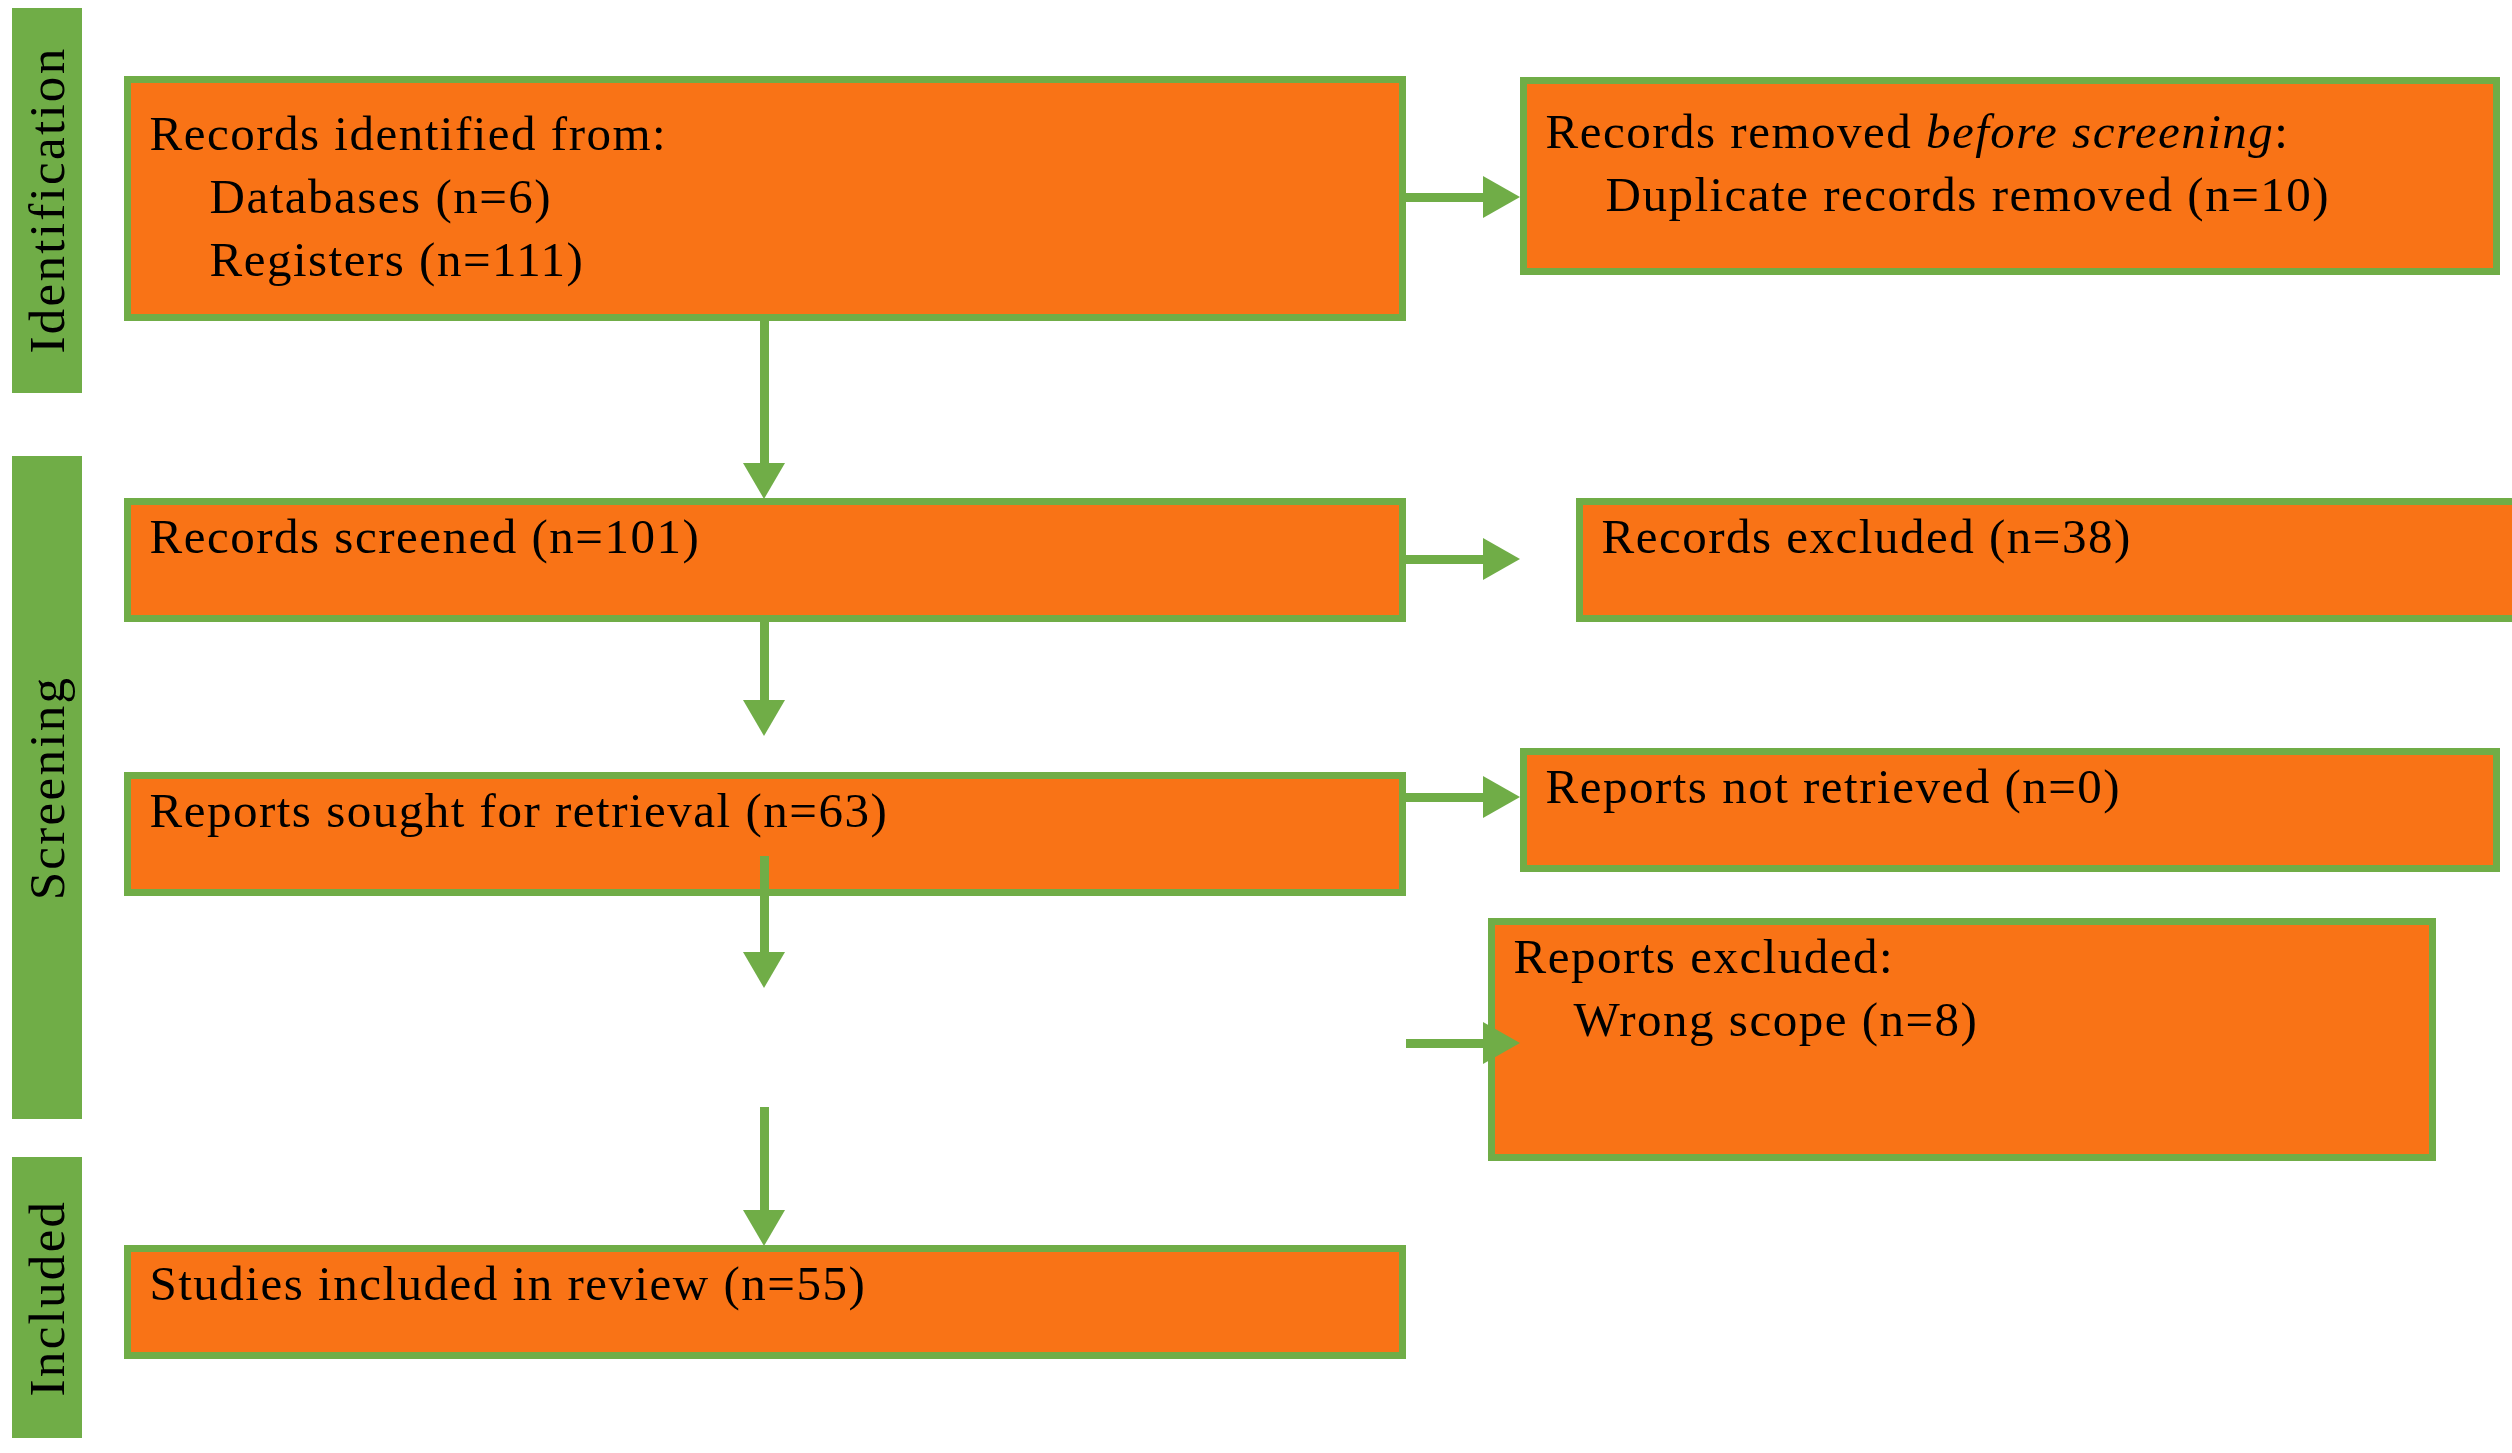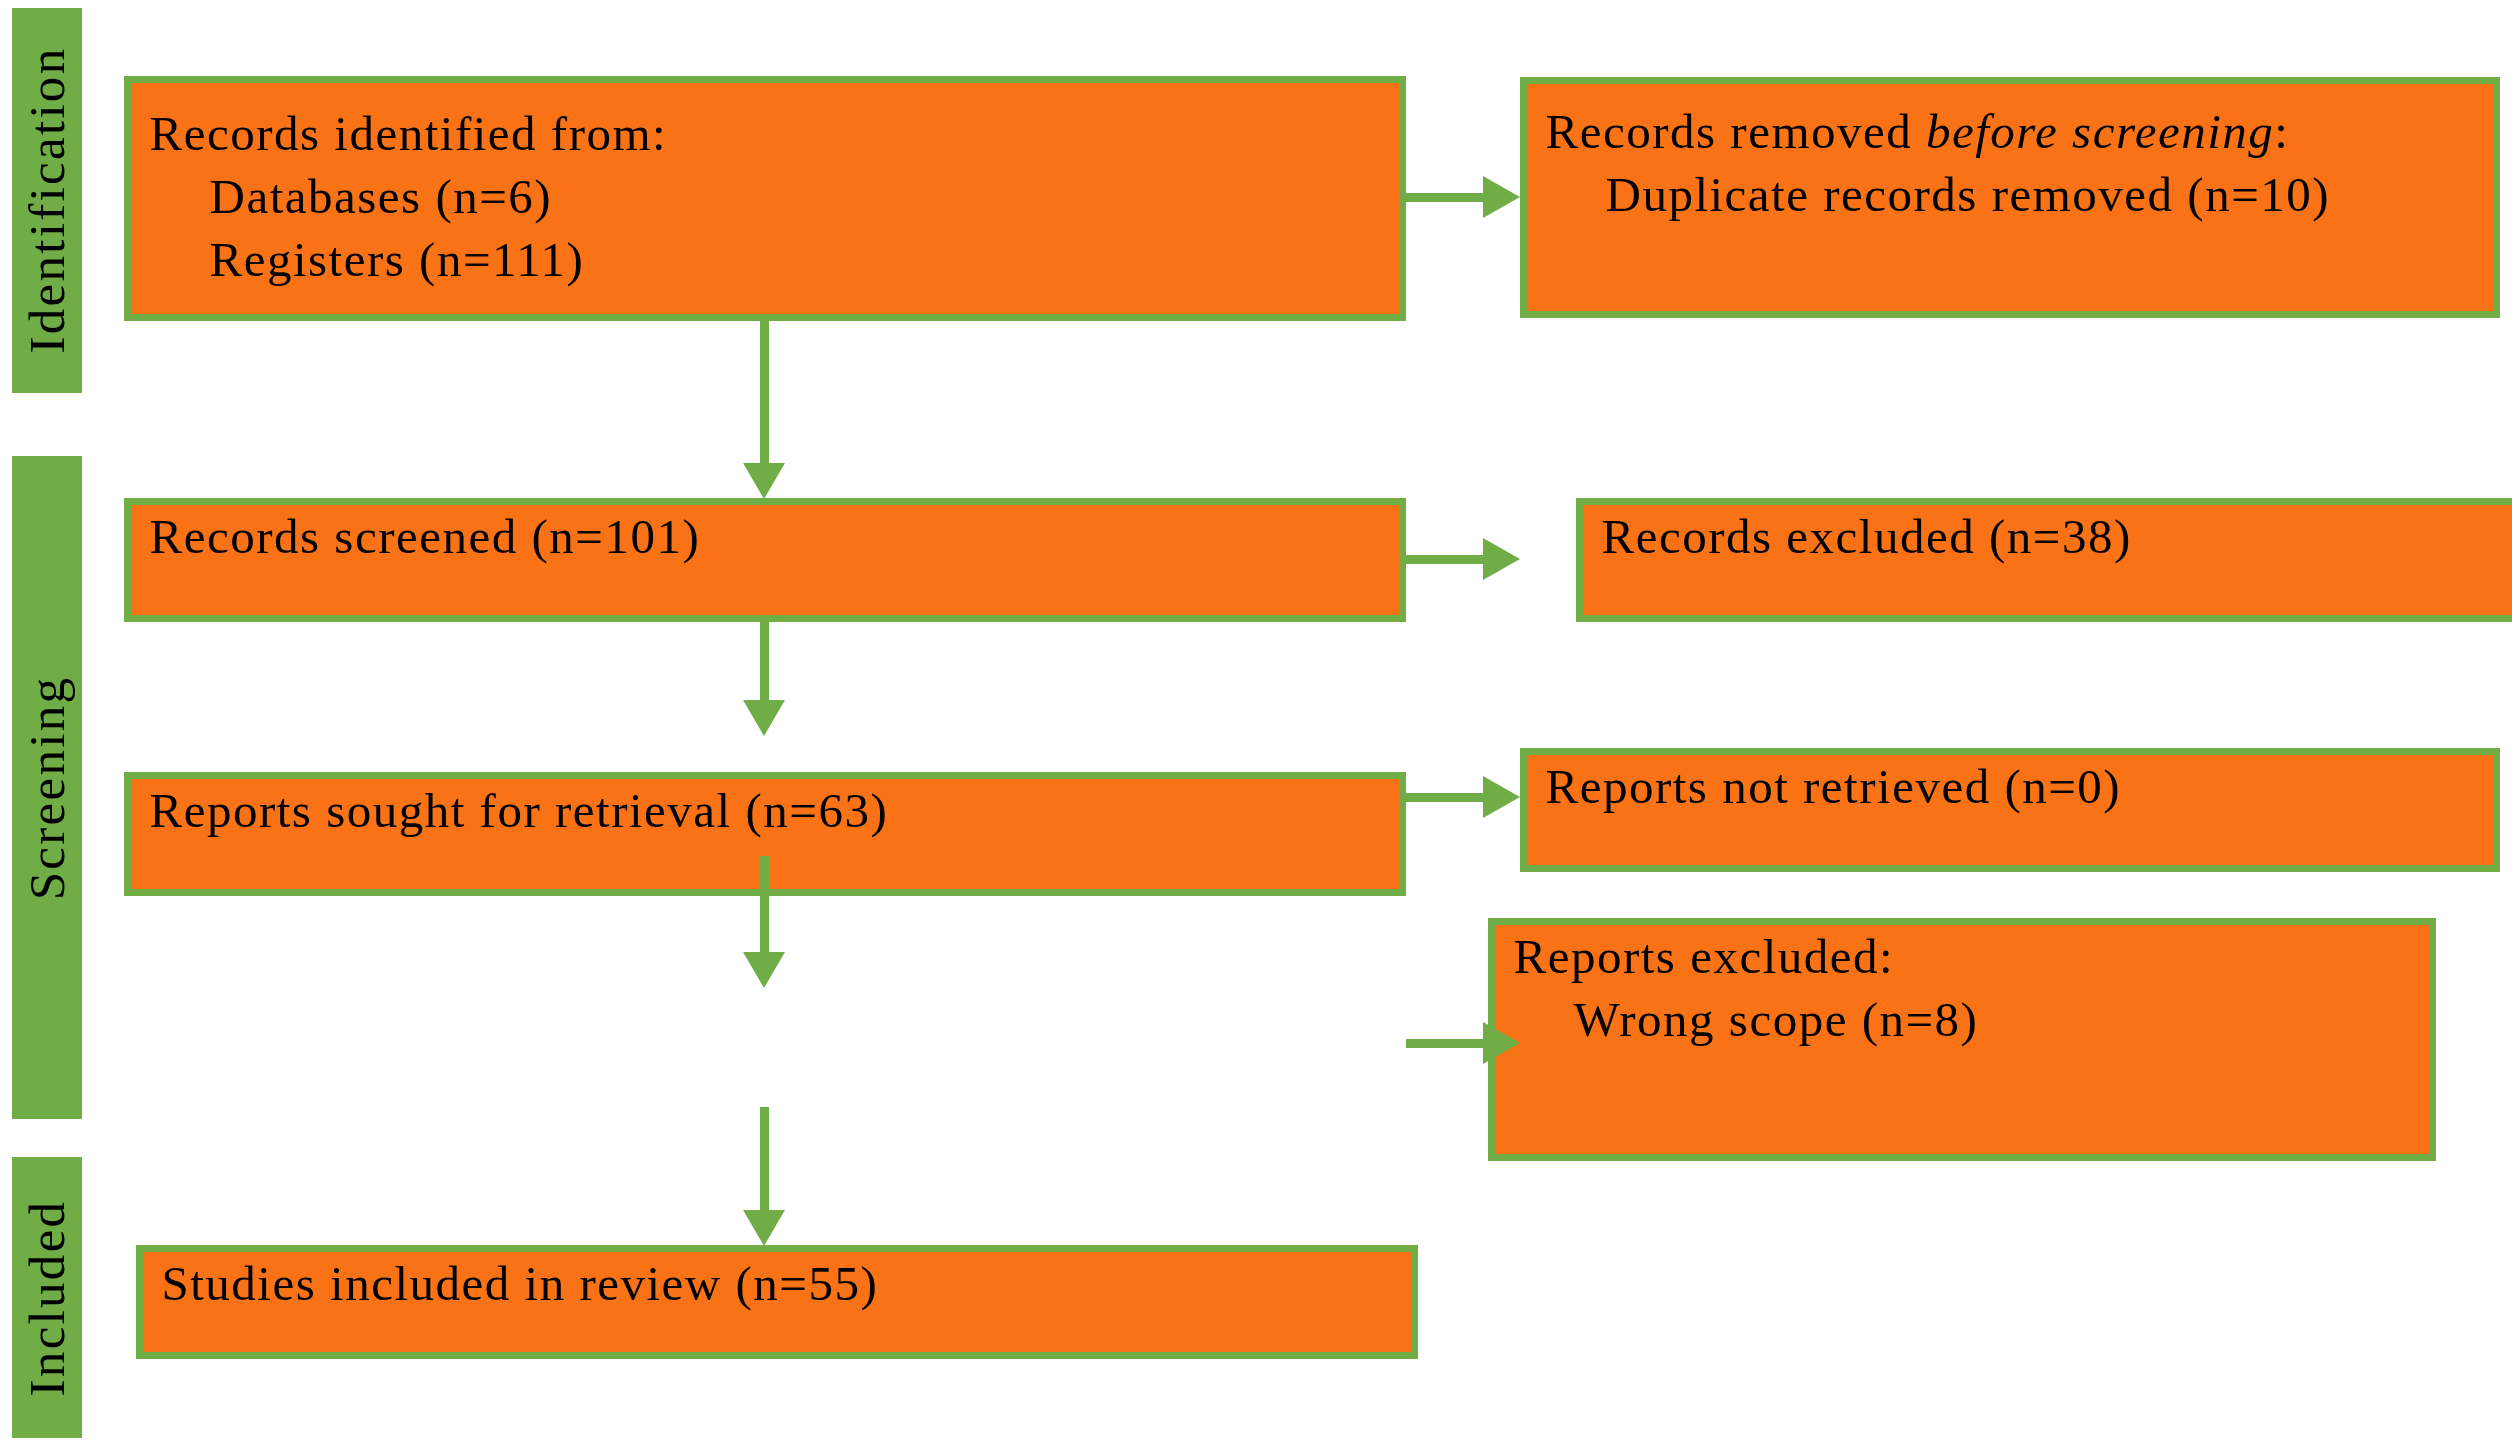--- a/index.html
+++ b/index.html
@@ -75,21 +75,21 @@
   <div class="stage-bar" style="top:1157px;height:281px;">
     <span class="stage-label">Included</span>
   </div>
 
   <div class="box top-align" style="left:124px;top:76px;width:1282px;height:245px;">
     <div>Records identified from:</div>
     <div class="indent">Databases (n=6)</div>
     <div class="indent">Registers (n=111)</div>
   </div>
 
-  <div class="box top-align" style="left:1520px;top:77px;width:980px;height:241px;padding-top:15.5px;">
+  <div class="box top-align" style="left:1520px;top:77px;width:980px;height:198px;padding-top:15.5px;">
     <div><span>Records removed </span><span class="em">before screening</span><span>:</span></div>
     <div class="indent">Duplicate records removed (n=10)</div>
   </div>
 
   <div class="box v-center" style="left:124px;top:498px;width:1282px;height:124px;">
     <span>Records screened (n=101)</span>
   </div>
   <div class="box v-center" style="left:1576px;top:498px;width:980px;height:124px;">
     <span>Records excluded (n=38)</span>
   </div>
@@ -101,21 +101,21 @@
     <span>Reports not retrieved (n=0)</span>
   </div>
 
   <div class="box v-center" style="left:1488px;top:918px;width:948px;height:243px;">
     <div>
       <div>Reports excluded:</div>
       <div class="indent">Wrong scope (n=8)</div>
     </div>
   </div>
 
-  <div class="box v-center" style="left:136px;top:1245px;width:1282px;height:114px;">
+  <div class="box v-center" style="left:124px;top:1245px;width:1282px;height:114px;">
     <span>Studies included in review (n=55)</span>
   </div>
 
   <div class="vline" style="left:760px;top:319px;height:148px;"></div>
   <div class="vhead" style="left:743px;top:463px;"></div>
 
   <div class="vline" style="left:760px;top:618px;height:83px;"></div>
   <div class="vhead" style="left:743px;top:700px;"></div>
 
   <div class="vline" style="left:760px;top:856px;height:97px;"></div>

